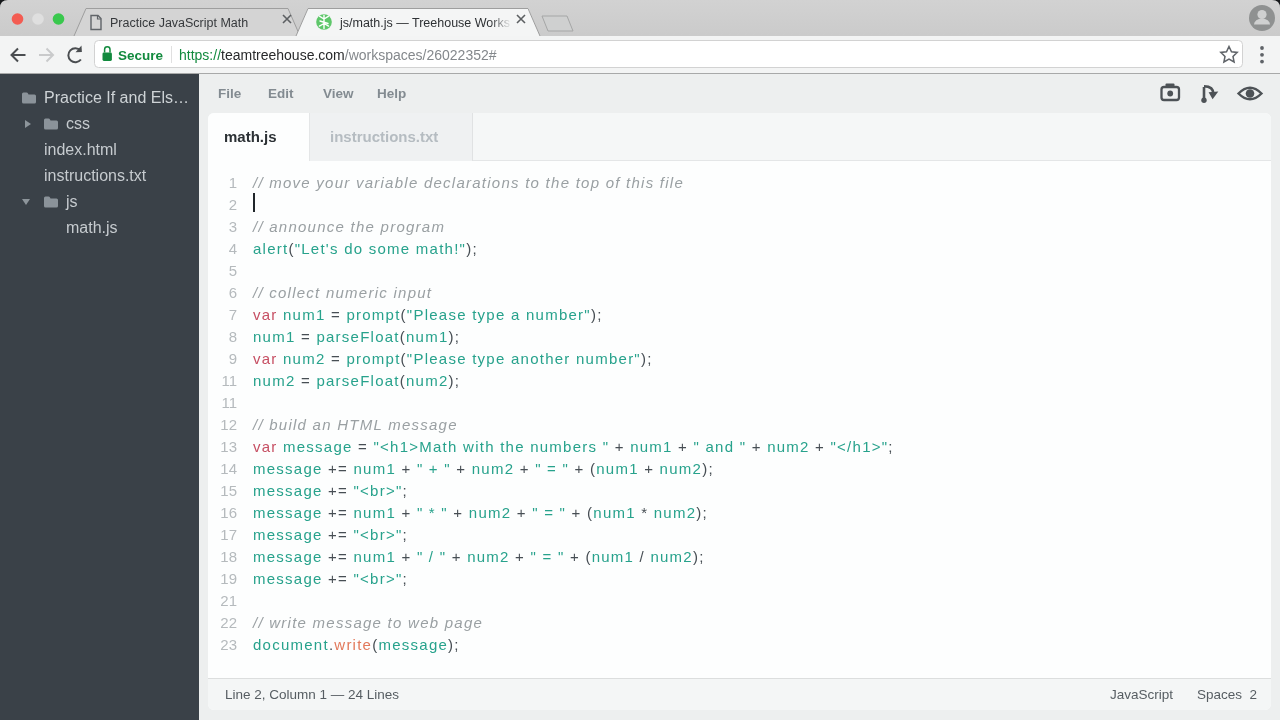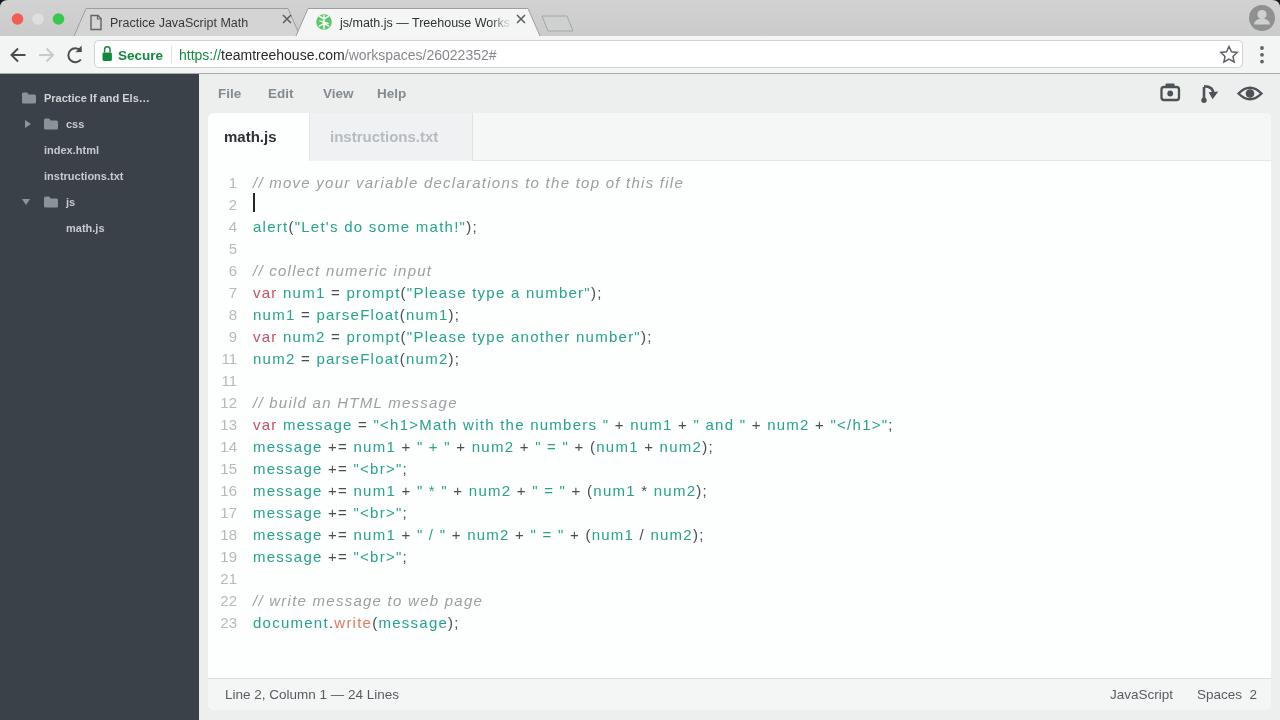--- a/index.html
+++ b/index.html
@@ -1,21 +1,21 @@
 <!DOCTYPE html>
 <html><head>
 <meta charset="utf-8">
 <style>
   * { margin:0; padding:0; box-sizing:border-box; }
   html,body { width:1280px; height:720px; overflow:hidden; }
   body { font-family:"Liberation Sans", sans-serif; background:#16181a; position:relative; }
   #chrome { position:absolute; top:0; left:0; }
   #page { position:absolute; top:74px; left:0; width:1280px; height:646px; background:#edefef; }
   #sidebar { position:absolute; left:0; top:0; width:199px; height:646px; background:#3a4148; }
-  .srow { position:absolute; left:0; width:199px; height:26px; color:#c6cbcf; font-size:11px; font-weight:700; line-height:26px; }
+  .srow { position:absolute; left:0; width:199px; height:26px; color:#c6cbcf; font-size:16px; font-weight:400; line-height:26px; }
   .srow .txt { position:absolute; top:0; }
   .caret { position:absolute; width:0; height:0; }
   #header-icons { position:absolute; top:0; left:0; }
   .menu { position:absolute; top:12px; left:218px; font-size:13.5px; font-weight:700; color:#838b91; }
   .menu span { margin-right:0; position:absolute; top:0; white-space:nowrap; }
   #card { position:absolute; left:208px; top:39px; width:1063px; height:597px; background:#fdfefe; border-radius:6px; }
   #tabstrip { position:absolute; left:0; top:0; width:1063px; height:48px; background:#f5f7f7; border-bottom:1px solid #e4e6e7; border-radius:6px 6px 0 0; }
   #tab-active { position:absolute; left:0; top:0; width:102px; height:48px; background:#fdfefe; border-right:1px solid #e4e6e7; border-radius:6px 0 0 0; font-weight:700; font-size:15px; color:#2c3135; line-height:48px; padding-left:16px; }
   #tab-inactive { position:absolute; left:102px; top:0; width:163px; height:48px; background:#eff1f2; border-right:1px solid #e0e2e3; font-size:15px; color:#b5bcc1; line-height:48px; padding-left:20px; font-weight:600; }
   #code { position:absolute; left:0; top:58.5px; width:1063px; font-family:Liberation Sans, sans-serif; font-size:15px; letter-spacing:1.25px; }
@@ -160,20 +160,21 @@
   </svg>
 
   <div id="card">
     <div id="tabstrip">
       <div id="tab-active">math.js</div>
       <div id="tab-inactive">instructions.txt</div>
     </div>
     <div id="code">
 <div class="ln"><span class="num">1</span><span class="cd"><span class="c">// move your variable declarations to the top of this file</span></span></div>
 <div class="ln"><span class="num">2</span><span class="cd"></span></div>
+<div class="ln"><span class="num">3</span><span class="cd"><span class="c">// announce the program</span></span></div>
 <div class="ln"><span class="num">4</span><span class="cd"><span class="t">alert</span>(<span class="t">"Let's do some math!"</span>);</span></div>
 <div class="ln"><span class="num">5</span><span class="cd"></span></div>
 <div class="ln"><span class="num">6</span><span class="cd"><span class="c">// collect numeric input</span></span></div>
 <div class="ln"><span class="num">7</span><span class="cd"><span class="r">var</span> <span class="t">num1</span> = <span class="t">prompt</span>(<span class="t">"Please type a number"</span>);</span></div>
 <div class="ln"><span class="num">8</span><span class="cd"><span class="t">num1</span> = <span class="t">parseFloat</span>(<span class="t">num1</span>);</span></div>
 <div class="ln"><span class="num">9</span><span class="cd"><span class="r">var</span> <span class="t">num2</span> = <span class="t">prompt</span>(<span class="t">"Please type another number"</span>);</span></div>
 <div class="ln"><span class="num">11</span><span class="cd"><span class="t">num2</span> = <span class="t">parseFloat</span>(<span class="t">num2</span>);</span></div>
 <div class="ln"><span class="num">11</span><span class="cd"></span></div>
 <div class="ln"><span class="num">12</span><span class="cd"><span class="c">// build an HTML message</span></span></div>
 <div class="ln"><span class="num">13</span><span class="cd"><span class="r">var</span> <span class="t">message</span> = <span class="t">"&lt;h1&gt;Math with the numbers "</span> + <span class="t">num1</span> + <span class="t">" and "</span> + <span class="t">num2</span> + <span class="t">"&lt;/h1&gt;"</span>;</span></div>

